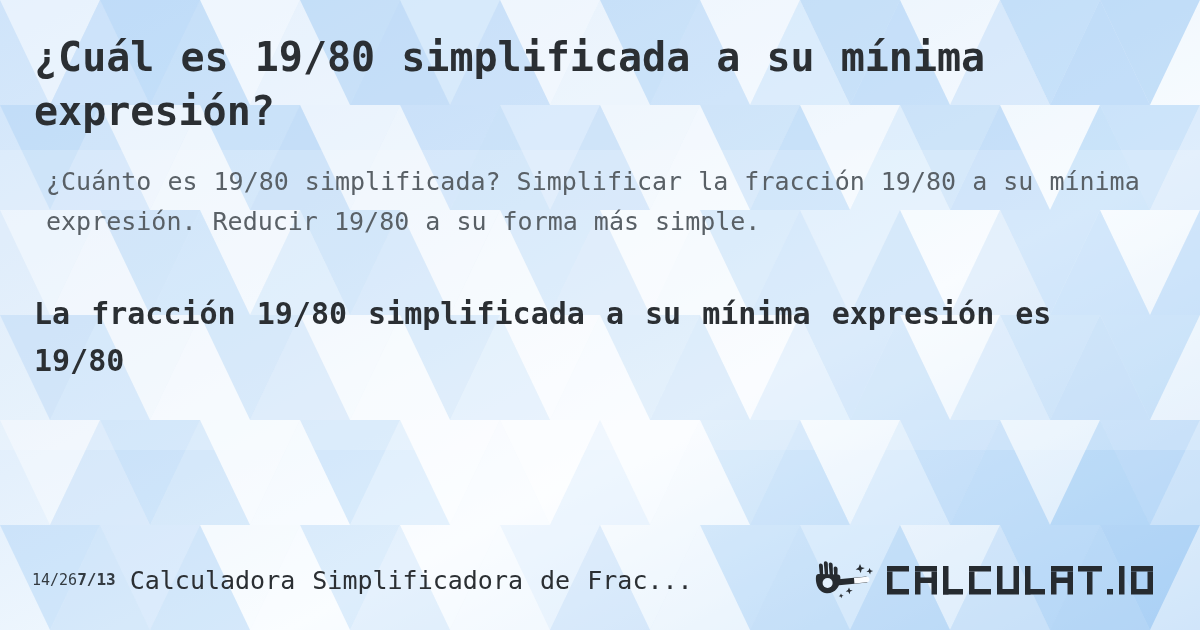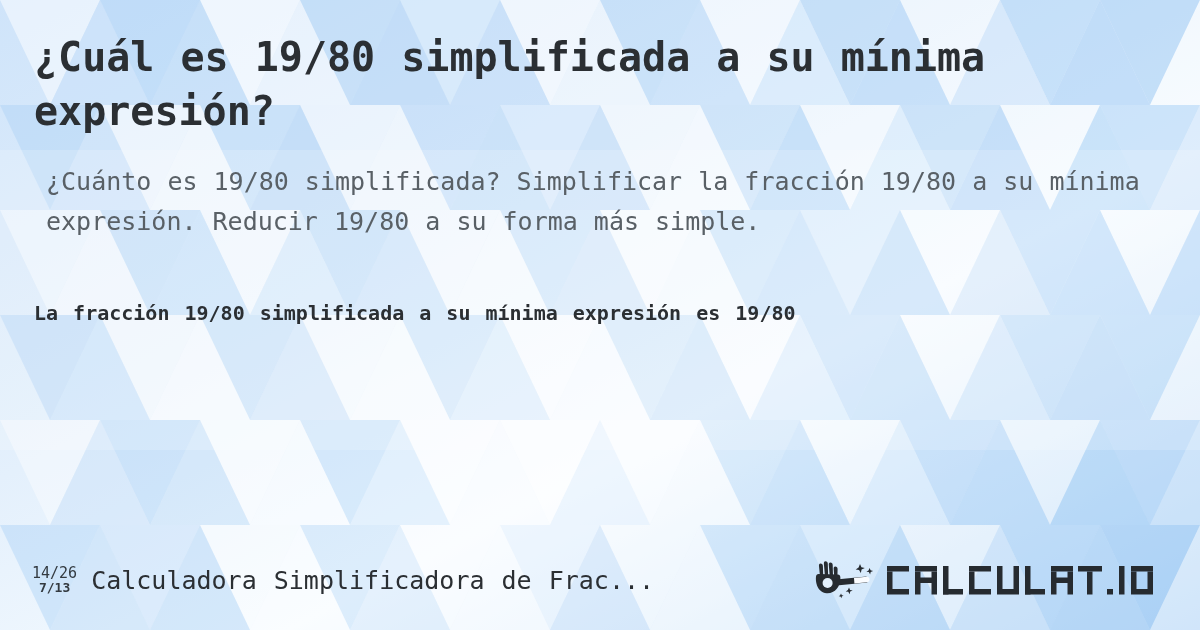--- a/index.html
+++ b/index.html
@@ -58,21 +58,21 @@
     line-height: 40px;
     color: #596066;
     margin: 24px 0 0 12px;
     max-width: 1110px;
     word-spacing: 1px;
   }
 
   .answer {
     font-family: "DejaVu Sans Mono", "Liberation Mono", monospace;
     font-weight: bold;
-    font-size: 20px;
+    font-size: 30px;
     line-height: 47px;
     color: #2b2f33;
     margin: 48px 0 0 0;
     max-width: 1060px;
     word-spacing: 3px;
   }
 
   
   #footer {
     position: absolute;
@@ -89,35 +89,34 @@
 
   #footer-left {
     display: flex;
     align-items: center;
     flex: 1 1 auto;
     min-width: 0;
   }
 
   .mini-fraction {
     display: flex;
-    flex-direction: column;
     align-items: center;
     justify-content: center;
     color: #333a40;
     font-family: "DejaVu Sans Mono", "Liberation Mono", monospace;
     line-height: 1.08;
     margin-right: 14px;
     flex: 0 0 auto;
   }
   .mini-fraction .num {
     font-size: 15px;
     font-weight: normal;
   }
   .mini-fraction .den {
-    font-size: 13px;
+    font-size: 16px;
     font-weight: bold;
   }
 
   .footer-title {
     font-family: "DejaVu Sans Mono", "Liberation Mono", monospace;
     font-weight: normal;
     font-size: 25px;
     color: #2b2f33;
     white-space: nowrap;
     overflow: hidden;

